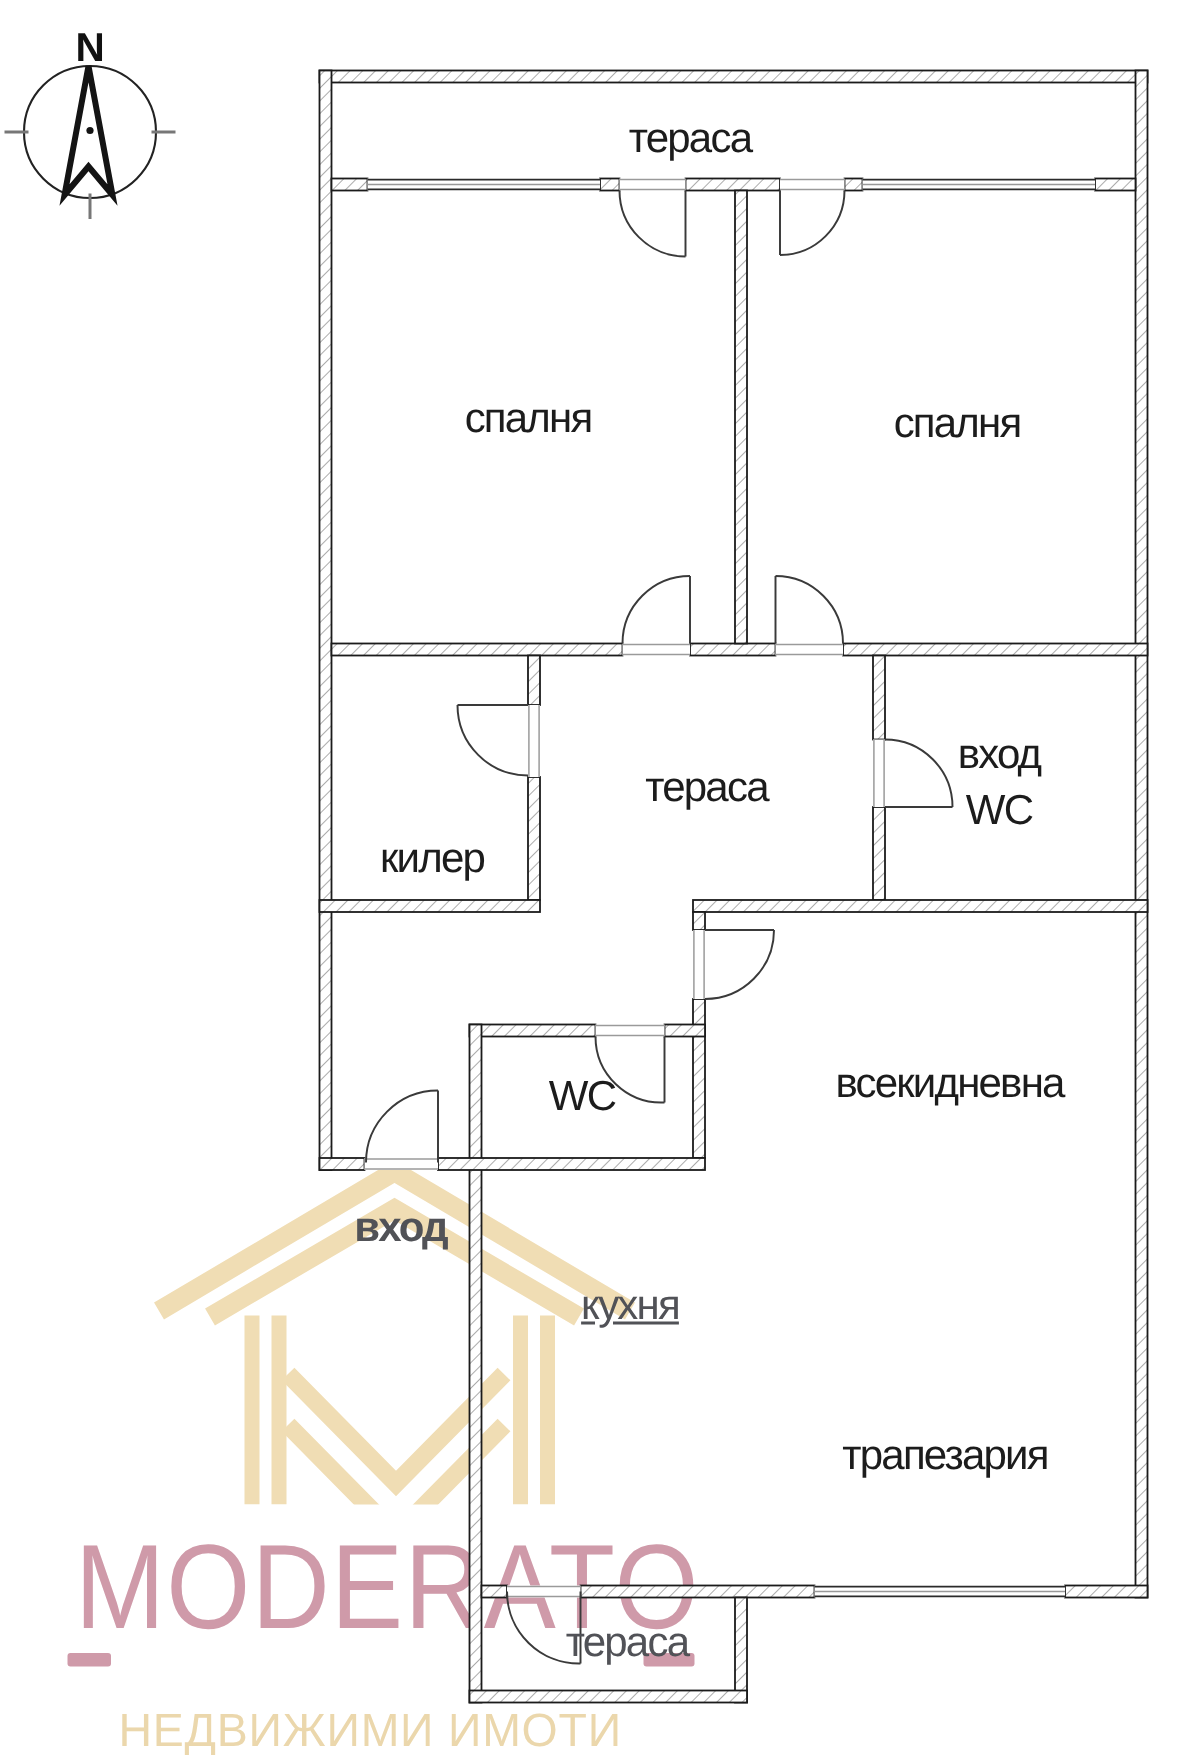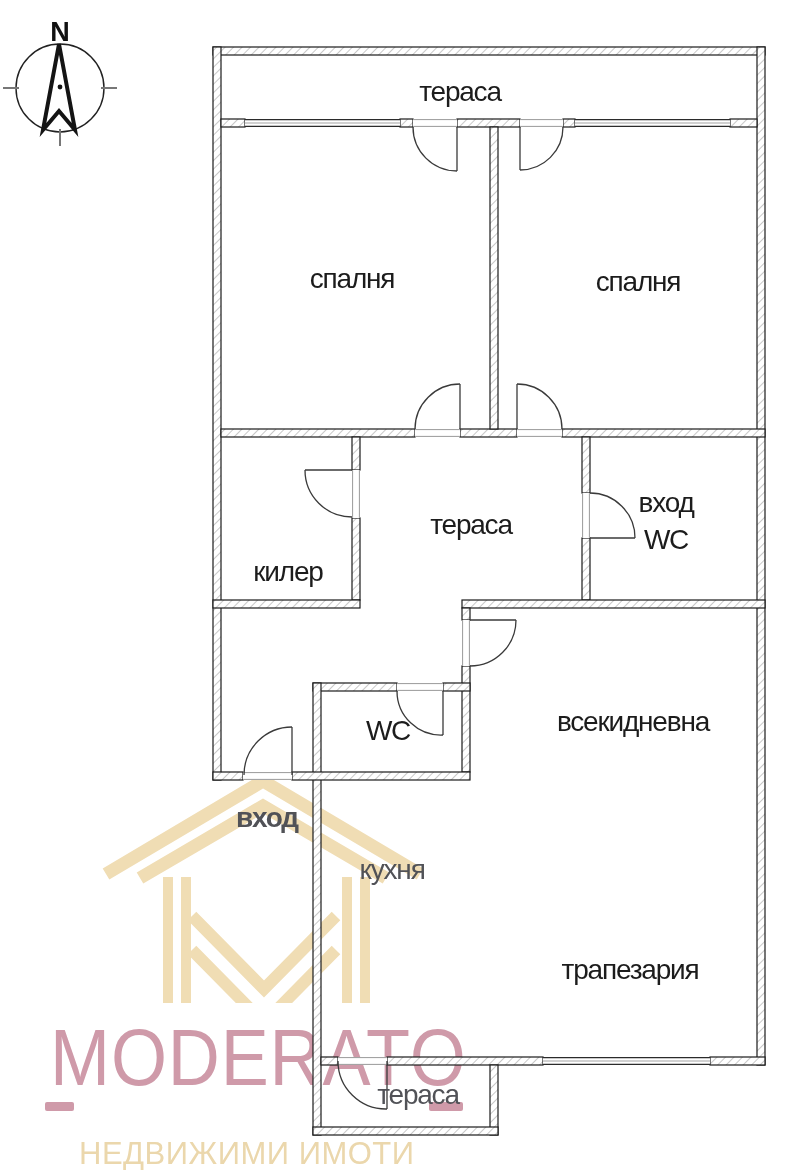--- a/index.html
+++ b/index.html
@@ -239,19 +239,19 @@
   <div class="label" style="left:460px;top:92px;">тераса</div>
   <div class="label" style="left:352px;top:279px;">спалня</div>
   <div class="label" style="left:638px;top:282px;">спалня</div>
   <div class="label" style="left:288px;top:524px;margin-top:48px;">килер</div>
   <div class="label" style="left:471px;top:525px;">тераса</div>
   <div class="label" style="left:666px;top:503px;">вход</div>
   <div class="label" style="left:666px;top:540px;">WC</div>
   <div class="label" style="left:388px;top:731px;">WC</div>
   <div class="label" style="left:633px;top:722px;">всекидневна</div>
   <div class="label gray" style="left:267px;top:818px;font-weight:bold;">вход</div>
-  <div class="label gray" style="left:392px;top:870px;">кухня</div>
+  <div class="label gray" style="left:420px;top:870px;text-decoration:underline;">кухня</div>
   <div class="label" style="left:630px;top:970px;">трапезария</div>
   <div class="label gray" style="left:418px;top:1095px;">тераса</div>
 
   <div class="north">N</div>
 
 </div>
 
 </body></html>

